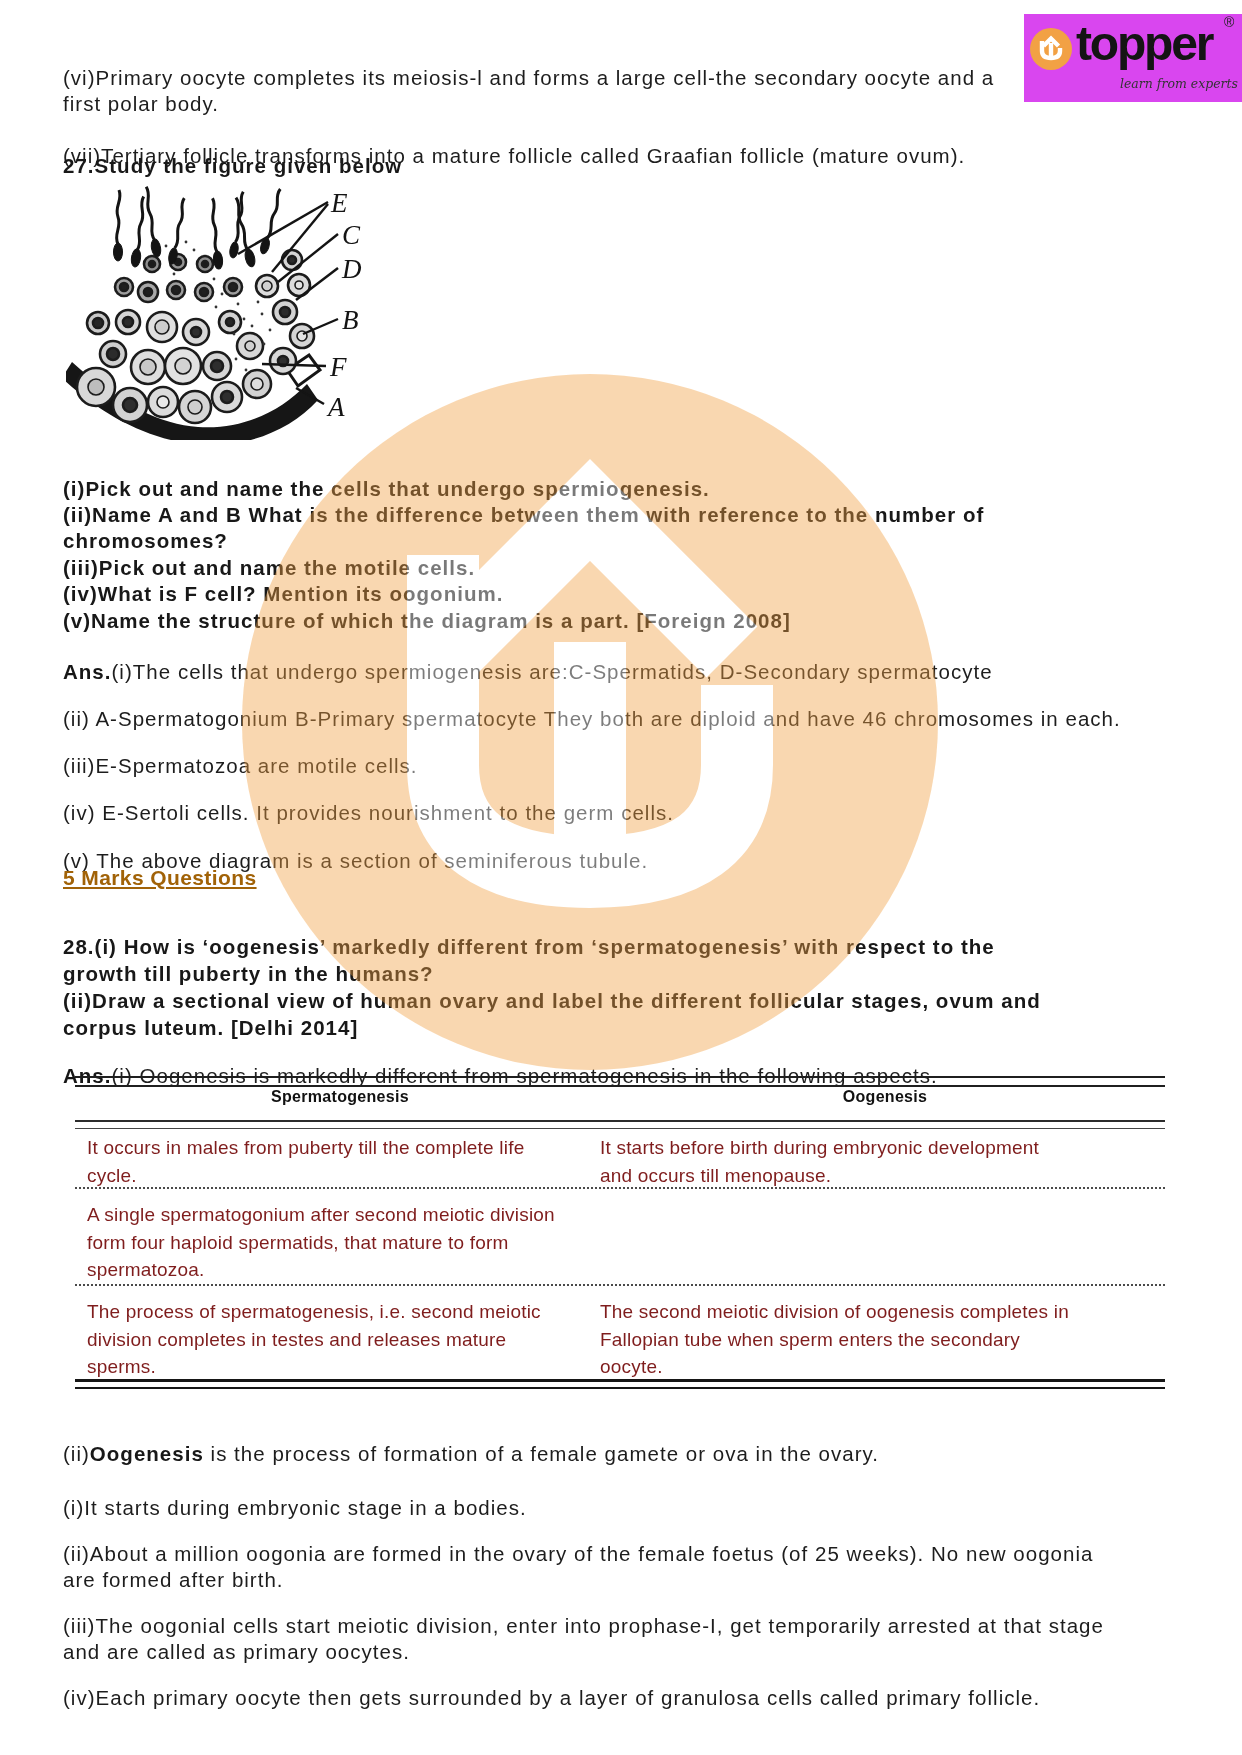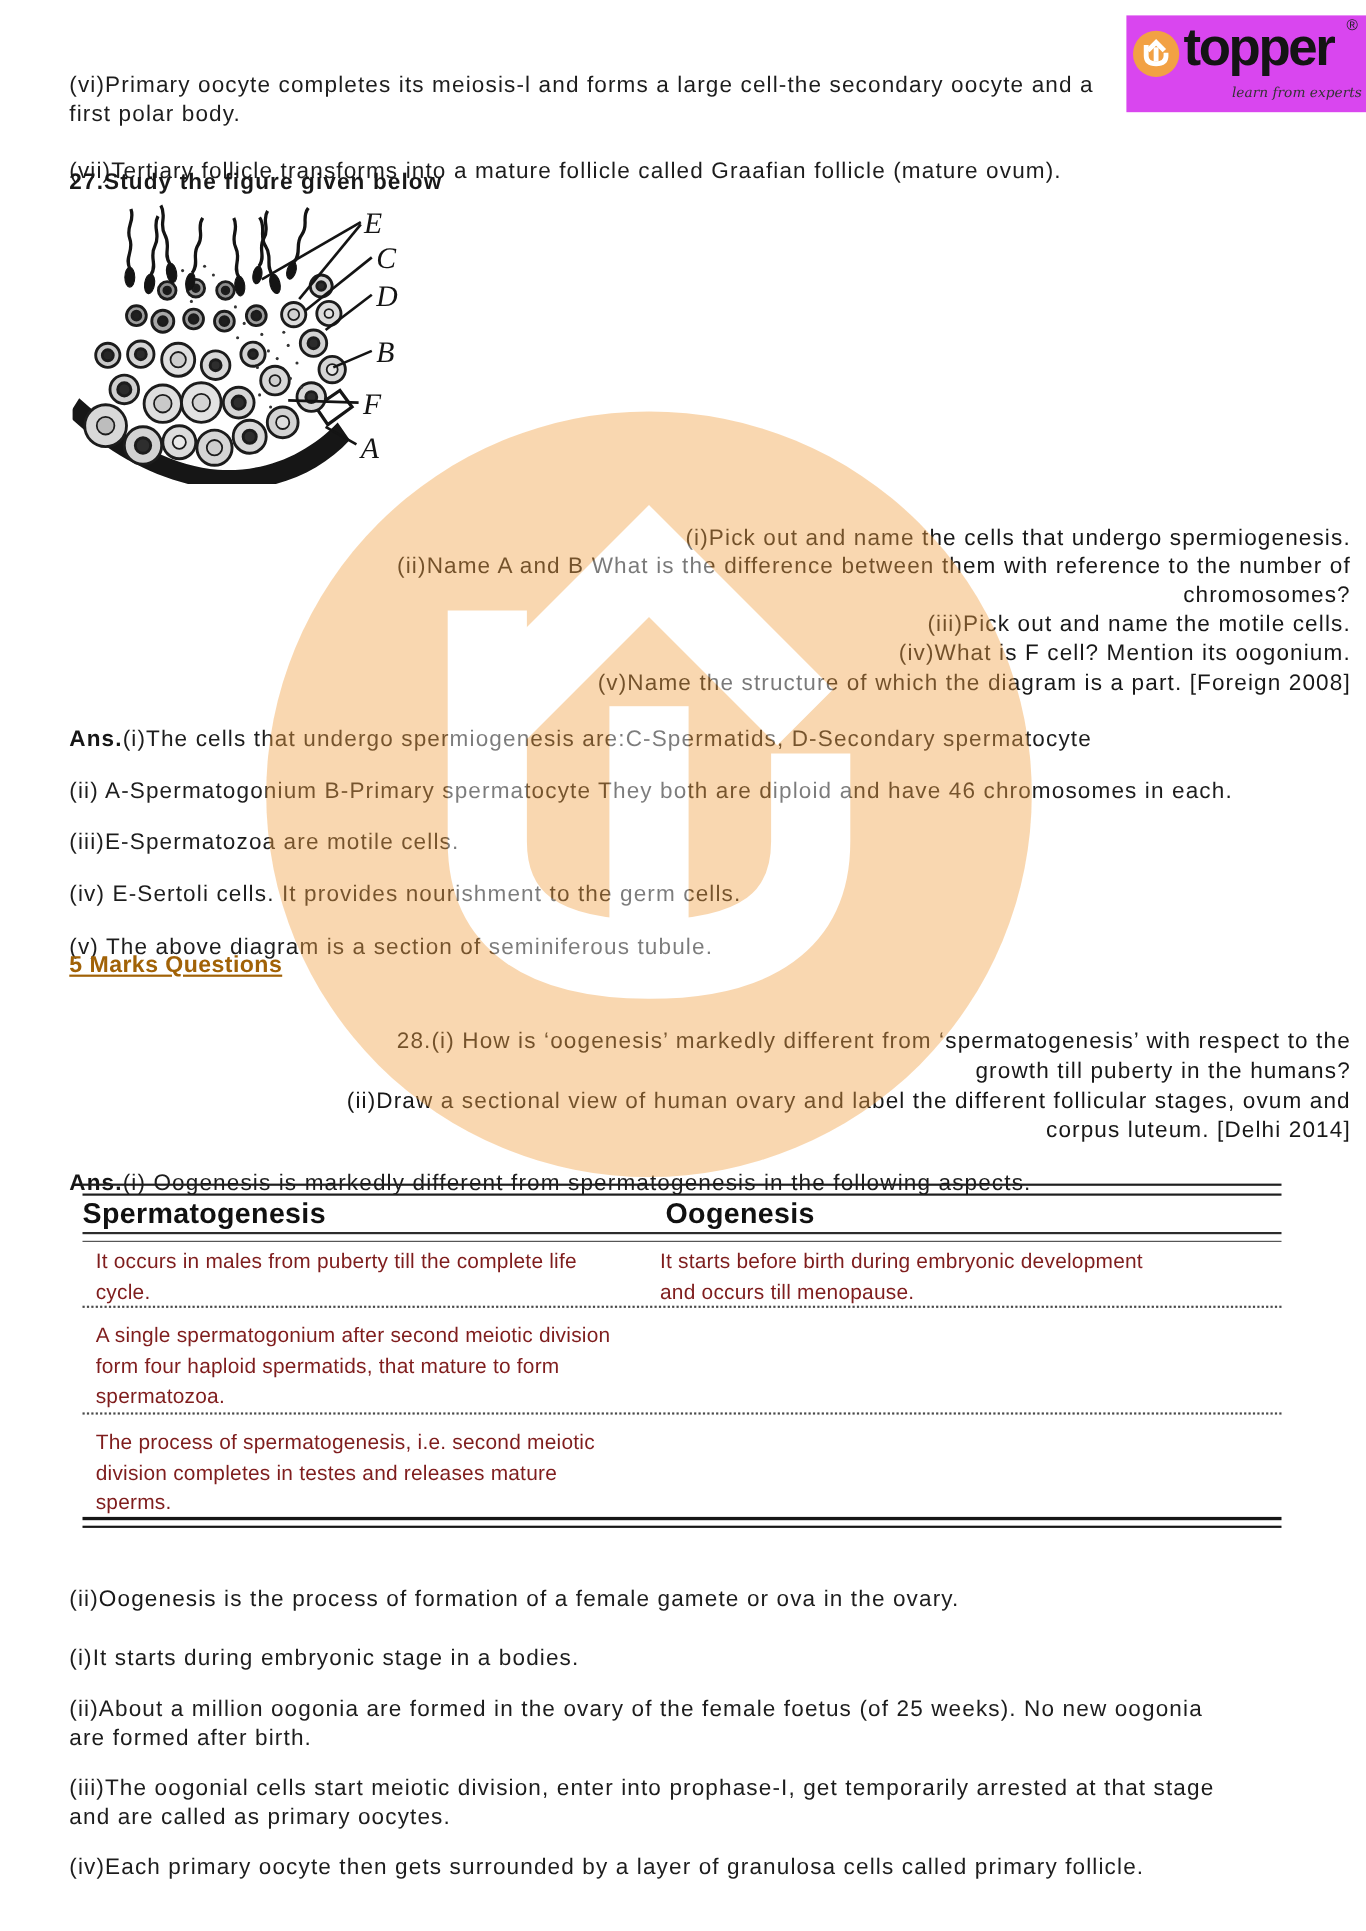--- a/index.html
+++ b/index.html
@@ -5,38 +5,38 @@
   html,body{margin:0;padding:0;background:#ffffff;}
   .page{
     position:relative;width:1242px;height:1755px;background:#ffffff;
     overflow:hidden;font-family:"Liberation Sans",sans-serif;color:#1d1d1d;
   }
   .para{
     position:absolute;left:63px;max-width:1165px;width:1165px;
     font-size:20.5px;line-height:26.5px;letter-spacing:1.02px;
     white-space:pre-line;color:#1d1d1d;
   }
-  .bold{font-weight:normal;color:#181818;text-align:right;}
+  .bold{font-weight:bold;color:#181818;}
   .q28p{line-height:27px;}
   .heading{position:absolute;left:63px;font-size:20.5px;font-weight:bold;
     letter-spacing:1.02px;color:#181818;white-space:pre-line;}
   .purple{color:#a16207;font-size:21px;letter-spacing:0.4px;text-decoration:underline;}
   .ansprefix{font-weight:bold;color:#161616;margin-top:24px;}
   
   .stable{position:absolute;left:75px;top:1072px;width:1090px;height:318px;}
   .rule-double{position:absolute;left:0;width:1090px;height:7px;
     border-top:2px solid #1f1f1f;border-bottom:2px solid #1f1f1f;}
   .rule-thin-double{position:absolute;left:0;width:1090px;height:6px;
     border-top:2px solid #2c2c2c;border-bottom:1px solid #444;}
   .rule-dotted{position:absolute;left:0;width:1090px;height:0;
     border-top:2px dotted #4a4a4a;}
   .rule-heavy{position:absolute;left:0;width:1090px;height:5px;
     border-top:3px solid #161616;border-bottom:2px solid #161616;}
-  .thead-cell{position:absolute;font-weight:bold;font-size:26px;
-    letter-spacing:0.3px;color:#111;text-align:left;}
+  .thead-cell{position:absolute;font-weight:bold;font-size:16px;
+    letter-spacing:0.3px;color:#111;text-align:center;}
   .tcell{position:absolute;font-size:19px;line-height:27.5px;letter-spacing:0.2px;
     color:#7f1d1d;white-space:pre-line;font-weight:500;}
   
   .watermark{position:absolute;left:0;top:0;z-index:5;pointer-events:none;opacity:0.42;}
   
   .logo{position:absolute;left:1024px;top:14px;width:218px;height:88px;
     background:#d946ef;z-index:10;}
   .logo-icon{position:absolute;left:4px;top:12px;}
   .brand{position:absolute;left:52px;top:2px;font-size:48px;font-weight:bold;
     letter-spacing:-2.2px;color:#141414;font-family:"Liberation Sans",sans-serif;}
@@ -235,20 +235,23 @@
       <div class="rule-dotted" style="top:115px"></div>
 
       <div class="tcell" style="left:12px;width:520px;top:129px">A single spermatogonium after second meiotic division
 form four haploid spermatids, that mature to form
 spermatozoa.</div>
       <div class="rule-dotted" style="top:212px"></div>
 
       <div class="tcell" style="left:12px;width:520px;top:226px">The process of spermatogenesis, i.e. second meiotic
 division completes in testes and releases mature
 sperms.</div>
+      <div class="tcell" style="left:525px;width:555px;top:226px">The second meiotic division of oogenesis completes in
+Fallopian tube when sperm enters the secondary
+oocyte.</div>
       <div class="rule-heavy" style="top:307px"></div>
     </div>
 
     <p class="para" style="top:1420px"><span>(ii)</span><span class="bold">Oogenesis</span><span> is the process of formation of a female gamete or ova in the ovary.</span></p>
     <p class="para" style="top:1474px">(i)It starts during embryonic stage in a bodies.</p>
     <p class="para" style="top:1520px">(ii)About a million oogonia are formed in the ovary of the female foetus (of 25 weeks). No new oogonia
 are formed after birth.</p>
     <p class="para" style="top:1592px">(iii)The oogonial cells start meiotic division, enter into prophase-I, get temporarily arrested at that stage
 and are called as primary oocytes.</p>
     <p class="para" style="top:1664px">(iv)Each primary oocyte then gets surrounded by a layer of granulosa cells called primary follicle.</p>

